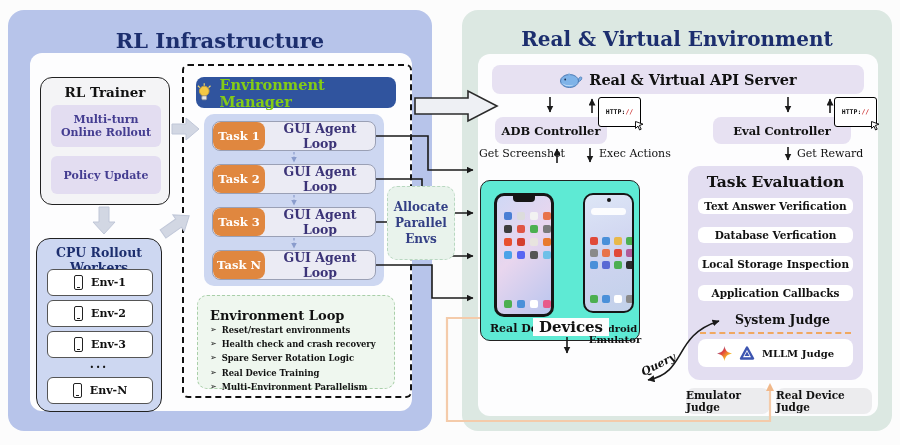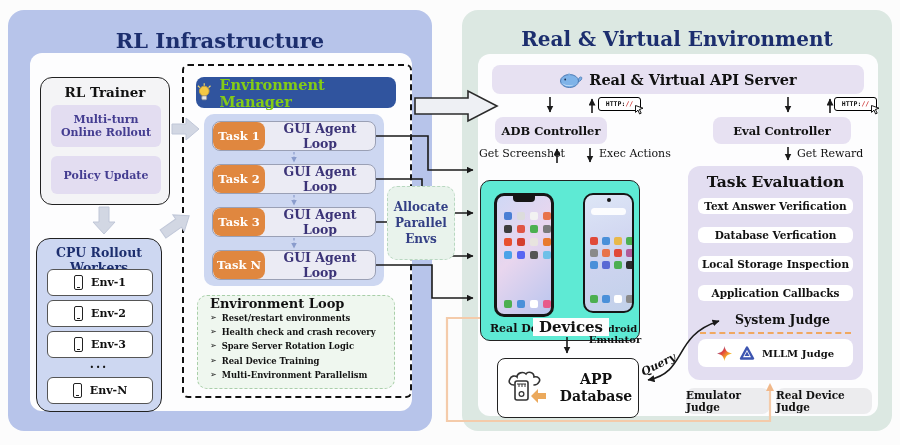--- a/index.html
+++ b/index.html
@@ -47,37 +47,37 @@
            display:flex;align-items:center;justify-content:center;gap:7px;color:#84cc16;
            font-weight:bold;font-size:14.5px}
   .tasks-box{left:204px;top:114px;width:180px;height:172px;background:var(--tasks_container_bg);border-radius:10px}
   .task-row{position:absolute;left:8px;width:164px;height:30px;background:var(--task_row_bg);
             border:1px solid #9aa0b5;border-radius:8px;display:flex;align-items:center;overflow:hidden}
   .task-badge{width:52px;height:100%;background:var(--task_badge_bg);border-radius:8px;color:#fff;
               font-weight:bold;font-size:11.5px;display:flex;align-items:center;justify-content:center;flex:none}
   .task-label{flex:1;text-align:center;font-weight:bold;font-size:12.5px;color:var(--gui_loop_text)}
   
   .env-loop{left:197px;top:295px;width:198px;height:94px;background:var(--env_loop_bg);
-            border:1px dashed #a9cfa9;border-radius:10px;padding:0 10px 0 12px}
+            border:1px dashed #a9cfa9;border-radius:10px;padding:12px 10px 0 12px}
   .env-loop .t{font-weight:bold;font-size:13px}
   .bullet{display:flex;gap:5px;font-weight:bold;font-size:8.4px;line-height:14.2px}
   .bullet .mk{font-family:"DejaVu Sans",sans-serif;font-size:8px}
   
   .allocate{left:387px;top:186px;width:68px;height:74px;background:var(--allocate_bg);
             border:1px dashed #b8d8c0;border-radius:10px;z-index:6;display:flex;flex-direction:column;
             align-items:center;justify-content:center;font-weight:bold;font-size:12px;color:#333f85;line-height:16px}
 
   
   .api-bar{left:492px;top:65px;width:372px;height:29px;background:var(--lavender_box_bg);border-radius:8px;
            display:flex;align-items:center;justify-content:center;gap:6px;font-weight:bold;font-size:14.5px}
   .lav-box{background:var(--lavender_box_bg);border-radius:8px;display:flex;align-items:center;
            justify-content:center;font-weight:bold;font-size:11.5px}
   .adb{left:495px;top:117px;width:112px;height:27px}
   .evalc{left:713px;top:117px;width:138px;height:27px}
-  .http-badge{width:43px;height:14px;background:#fff;border:1.3px solid #000;border-radius:3px;z-index:5;
+  .http-badge{width:43px;height:30px;background:#fff;border:1.3px solid #000;border-radius:3px;z-index:5;
               display:flex;align-items:center;justify-content:center;
               font-family:"DejaVu Sans Mono","Liberation Mono",monospace;font-size:6.5px;font-weight:bold}
   .http-badge .cur{position:absolute;right:-4px;bottom:-5px}
   .flow-label{font-size:11px}
   
   .devices-box{left:480px;top:180px;width:160px;height:161px;background:#5eead4;border:1.6px solid #222;border-radius:10px}
   .phone{position:absolute;border:3px solid #161616;border-radius:10px;overflow:hidden}
   .phone1{left:13px;top:12px;width:60px;height:124px;background:linear-gradient(135deg,#cfd8f5,#e9d6ee 45%,#b9c5ee)}
   .phone2{left:102px;top:12px;width:51px;height:120px;border-width:2.5px;
           background:linear-gradient(160deg,#dde6f6,#cfd4f0 50%,#c2d1ea)}
@@ -271,33 +271,20 @@
       <span class="hole"></span>
       <span class="pill"></span>
       <span class="dots p2-grid"></span>
       <span class="dots p2-dock"></span>
     </div>
     <div class="phone-label" style="left:0;top:141px;width:90px;font-size:11px">Real Device</div>
     <div class="phone-label" style="left:86px;top:142px;width:96px;font-size:10px">Android Emulator</div>
   </div>
   <div class="abs devices-label">Devices</div>
 
-  <div class="abs app-db">
-    <svg width="46" height="38" viewBox="0 0 46 38">
-      <path d="M10 16 C6 16 4 13 6 10 C7 7 11 6 13 8 C13 4 19 2 22 5 C24 2 30 3 30 8 C34 7 37 10 35 13 C34 15 32 16 30 16" fill="#fff" stroke="#333" stroke-width="1.6" stroke-linecap="round"></path>
-      <rect x="11" y="12" width="13" height="19" rx="2" fill="#fff" stroke="#333" stroke-width="1.6"></rect>
-      <path d="M13 15 h9 M15 15 v3 M18 15 v3 M21 15 v3" stroke="#333" stroke-width="1"></path>
-      <circle cx="17.5" cy="25" r="2.4" fill="none" stroke="#333" stroke-width="1.2"></circle>
-      <polygon points="42,24 34,24 34,20 27,27 34,34 34,30 42,30" fill="#eba95c"></polygon>
-    </svg>
-    <div class="txt">
-      <div>APP</div>
-      <div>Database</div>
-    </div>
-  </div>
 
   <div class="abs task-eval">
     <div class="t">Task Evaluation</div>
     <div class="check-row" style="top:32px">Text Answer Verification</div>
     <div class="check-row" style="top:61px">Database Verfication</div>
     <div class="check-row" style="top:119px">Application Callbacks</div>
     <div class="check-row" style="top:90px">Local Storage Inspection</div>
     <div class="sys-judge">System Judge</div>
     <div class="orange-dash"></div>
     <div class="mllm-row">

